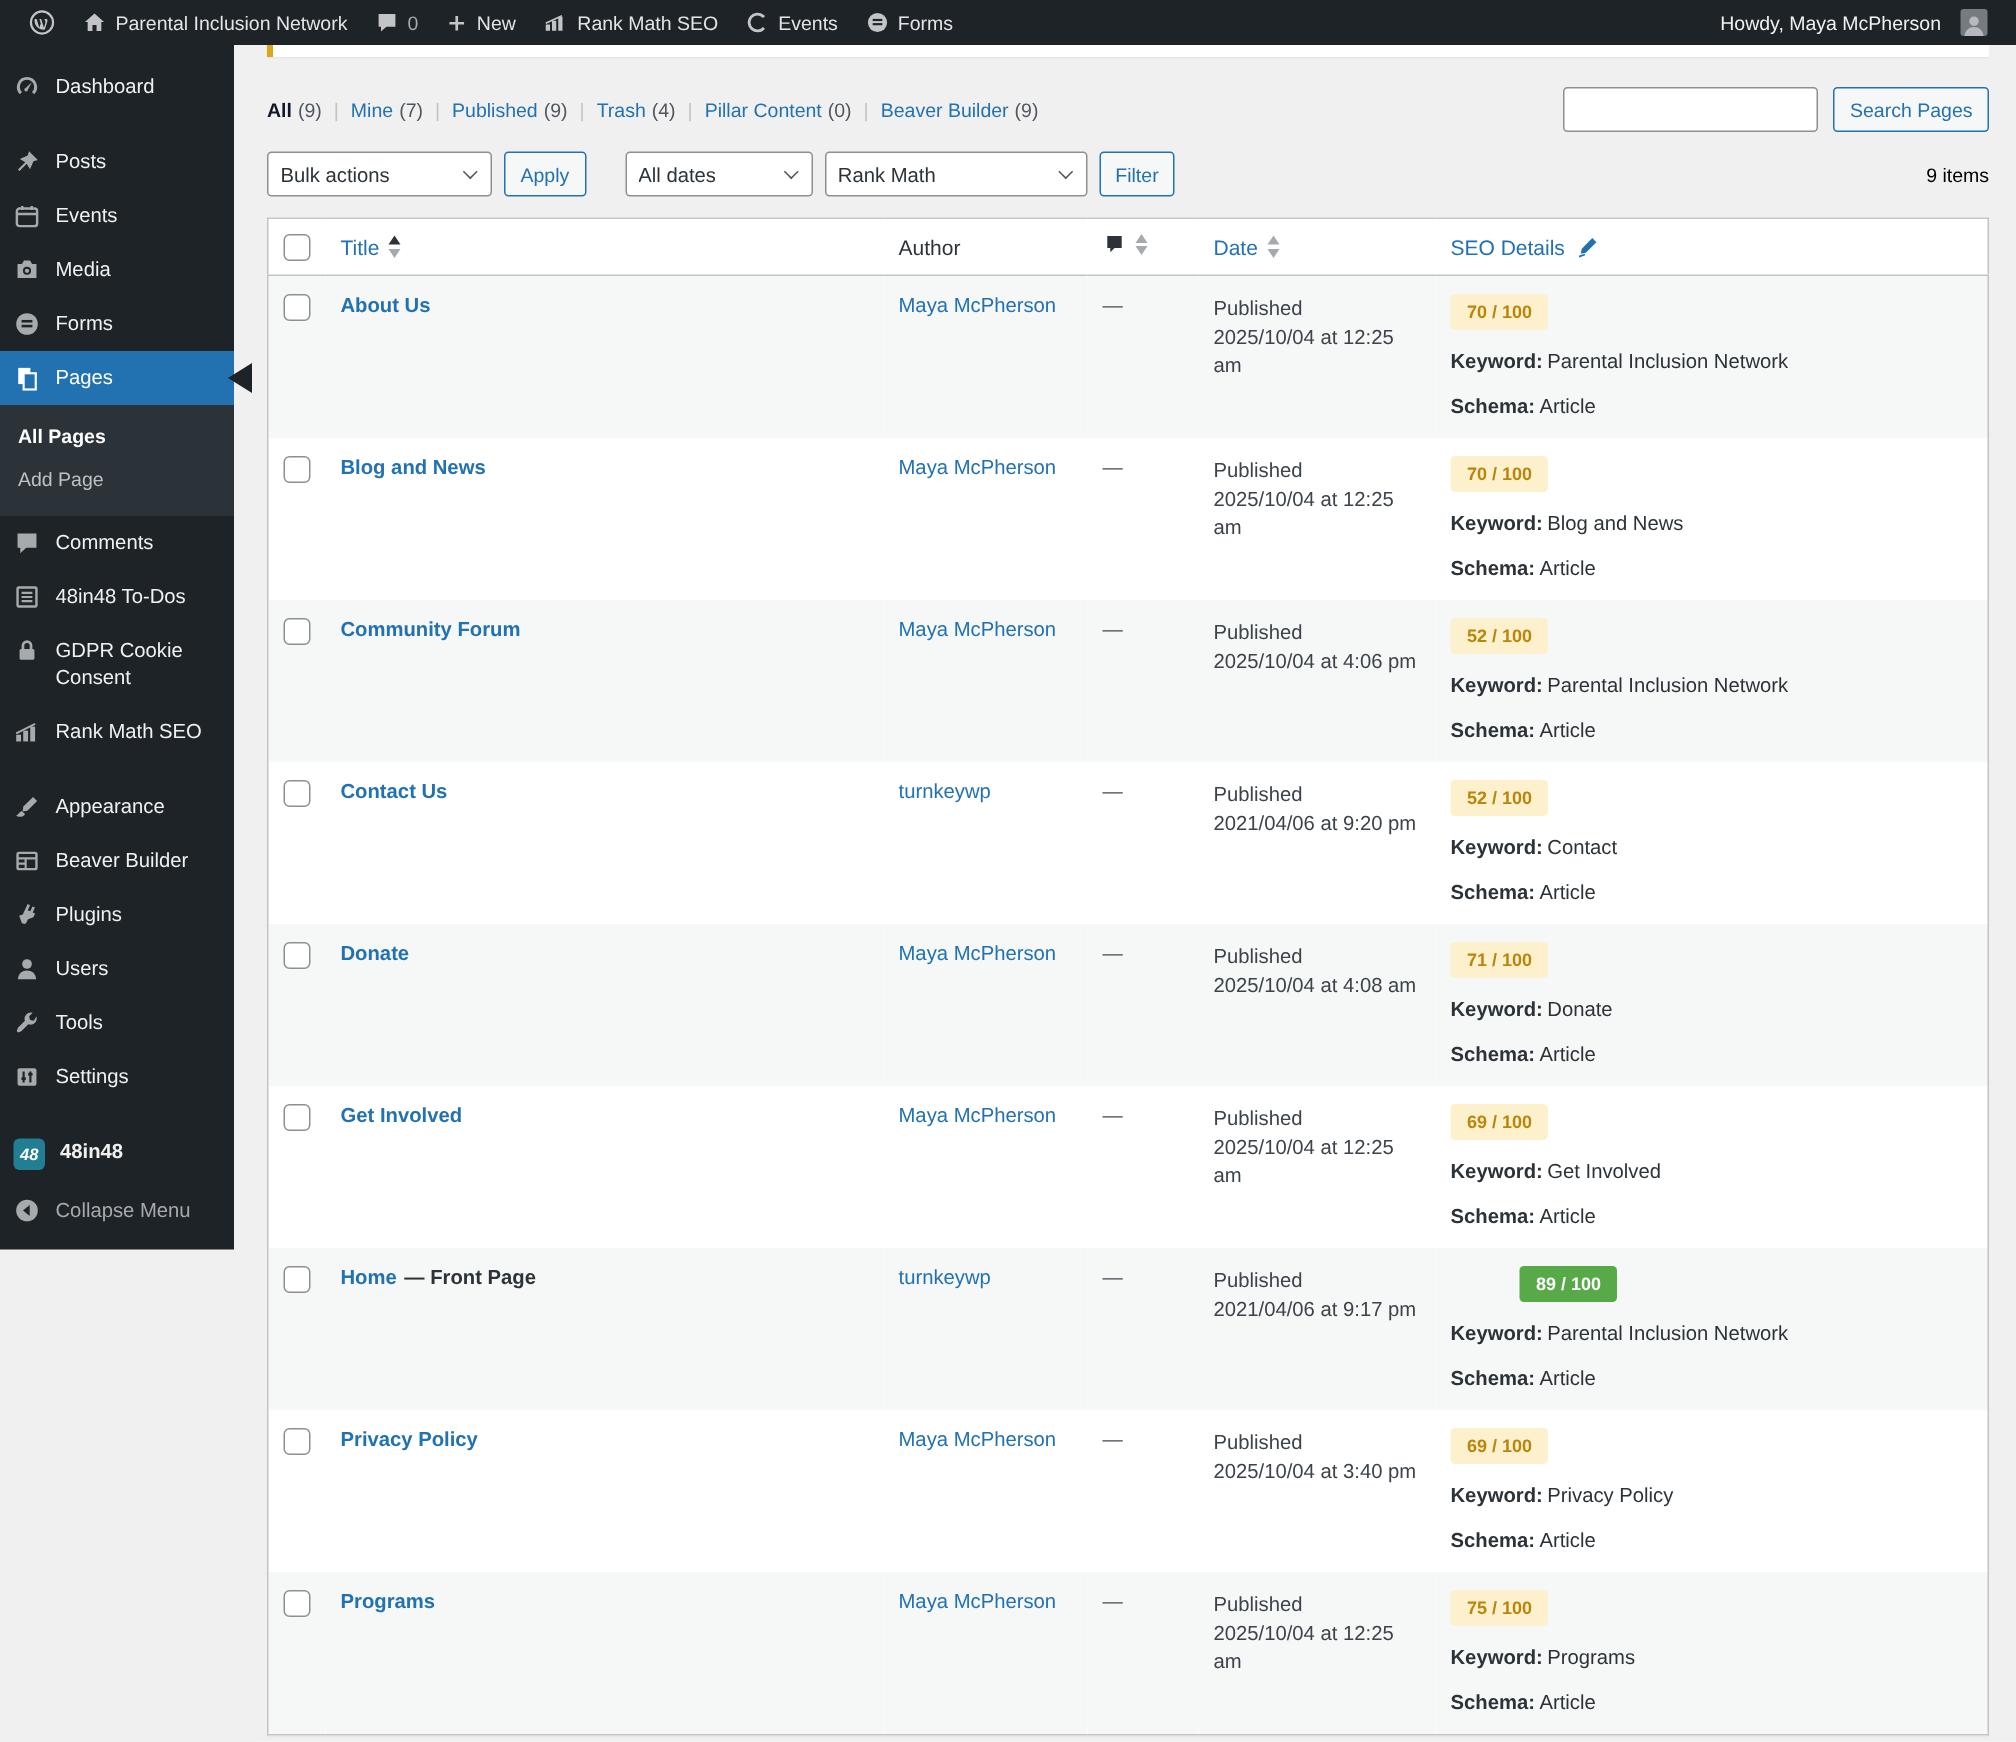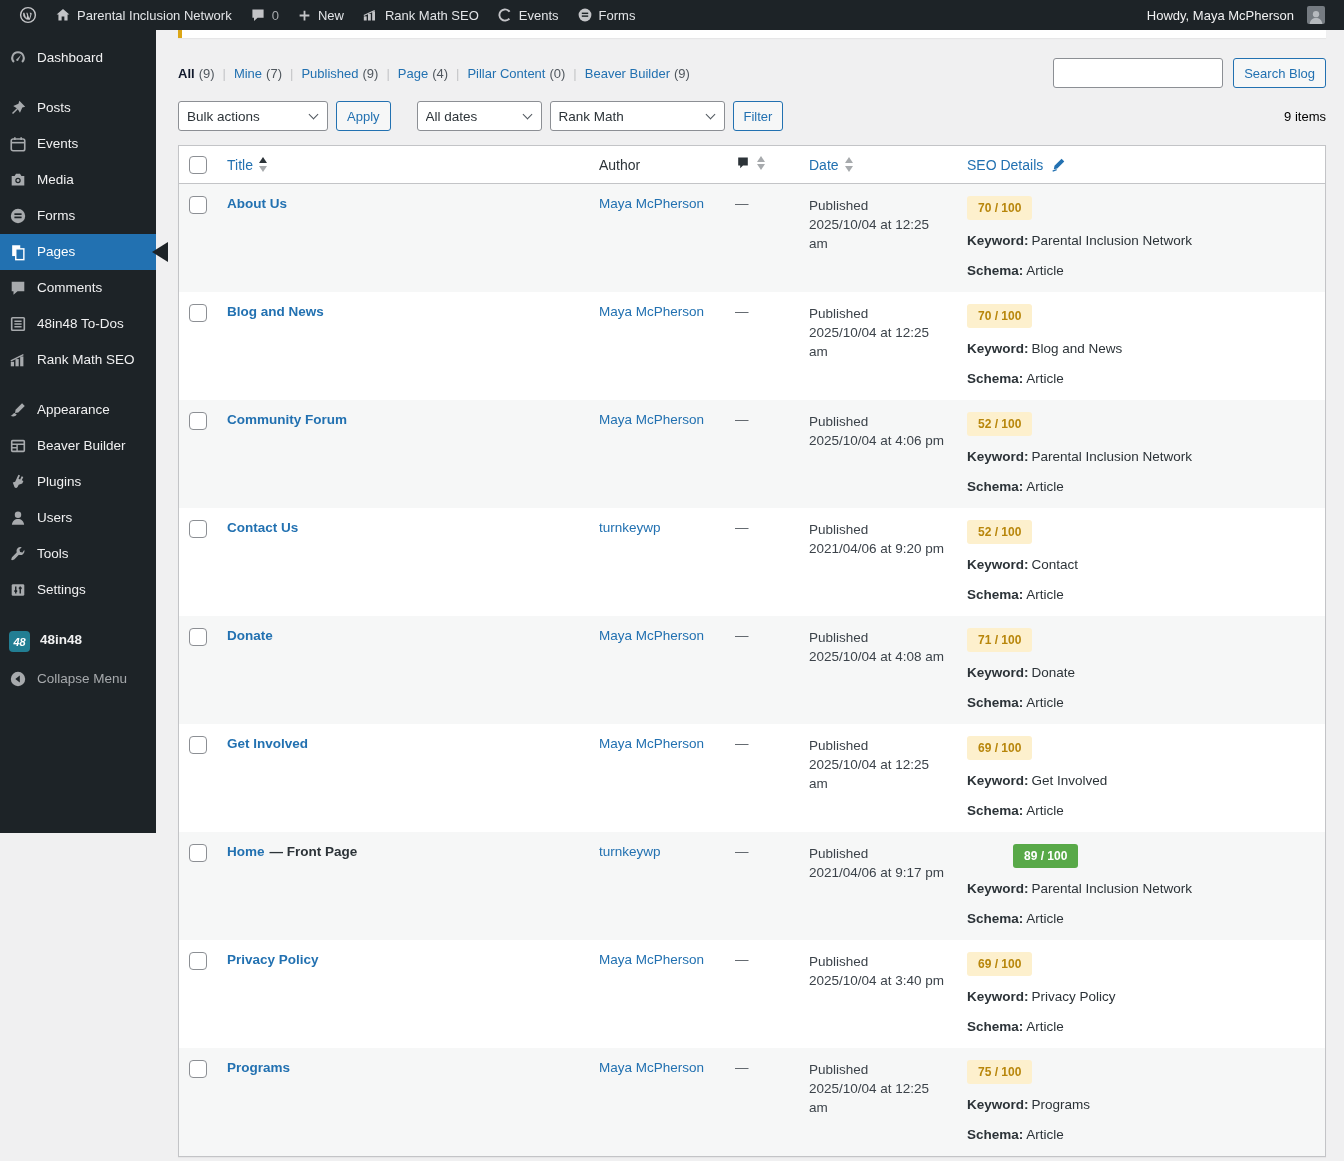--- a/index.html
+++ b/index.html
@@ -201,32 +201,43 @@
       <span>Forms</span>
     </div>
     <div class="menu-item active">
       <svg width="18" height="18" viewBox="0 0 20 20">
           <rect x="3.5" y="2.5" width="9" height="12" fill="#fff"></rect>
           <rect x="7.5" y="6.5" width="9" height="12" fill="#2271b1" stroke="#fff" stroke-width="1.6"></rect>
         </svg>
       <span>Pages</span>
       <span class="menu-arrow"></span>
     </div>
+    <div class="submenu">
+      <div class="sub-item current">All Pages</div>
+      <div class="sub-item">Add Page</div>
+    </div>
     <div class="menu-item">
       <svg width="18" height="18" viewBox="0 0 20 20">
           <path fill="#a7aaad" d="M3 3h14v10.5H9.5L5 17.5v-4H3z"></path>
         </svg>
       <span>Comments</span>
     </div>
     <div class="menu-item">
       <svg width="18" height="18" viewBox="0 0 20 20">
           <rect x="3" y="3" width="14" height="14" rx="1" fill="none" stroke="#a7aaad" stroke-width="1.8"></rect>
           <path d="M6 7h8M6 10h8M6 13h8" stroke="#a7aaad" stroke-width="1.6"></path>
         </svg>
       <span>48in48 To-Dos</span>
+    </div>
+    <div class="menu-item" style="max-width:156px;">
+      <svg width="18" height="18" viewBox="0 0 20 20">
+          <rect x="4.5" y="8.5" width="11" height="8" rx="1.2" fill="#a7aaad"></rect>
+          <path d="M7 8.5V6a3 3 0 016 0v2.5" fill="none" stroke="#a7aaad" stroke-width="2"></path>
+        </svg>
+      <span style="max-width:104px;">GDPR Cookie Consent</span>
     </div>
     <div class="menu-item">
       <svg width="18" height="18" viewBox="0 0 20 20">
           <rect x="2" y="12" width="3.6" height="5" fill="#a7aaad"></rect>
           <rect x="7.2" y="9" width="3.6" height="8" fill="#a7aaad"></rect>
           <rect x="12.4" y="6" width="3.6" height="11" fill="#a7aaad"></rect>
           <path d="M2 11L16 4" stroke="#a7aaad" stroke-width="1.4" fill="none"></path>
         </svg>
       <span>Rank Math SEO</span>
     </div>
@@ -297,36 +308,36 @@
         </li>
       <li>
           <a>Mine</a>
           <span class="count">(7)</span>
         </li>
       <li>
           <a>Published</a>
           <span class="count">(9)</span>
         </li>
       <li>
-          <a>Page</a>
+          <a>Trash</a>
           <span class="count">(4)</span>
         </li>
       <li>
           <a>Pillar Content</a>
           <span class="count">(0)</span>
         </li>
       <li>
           <a>Beaver Builder</a>
           <span class="count">(9)</span>
         </li>
     </ul>
 
     <div class="search-box">
       <input type="text" value="" style="">
-      <button class="button">Search Blog</button>
+      <button class="button">Search Pages</button>
     </div>
 
     <div class="tablenav">
       <span class="select-wrap">
         <select><option>Bulk actions</option></select><i class="chev"></i>
       </span>
       <button class="button">Apply</button>
       <span class="select-wrap" style="margin-left:12px;min-width:0;">
         <select style="min-width:125px;"><option>All dates</option></select><i class="chev"></i>
       </span>

